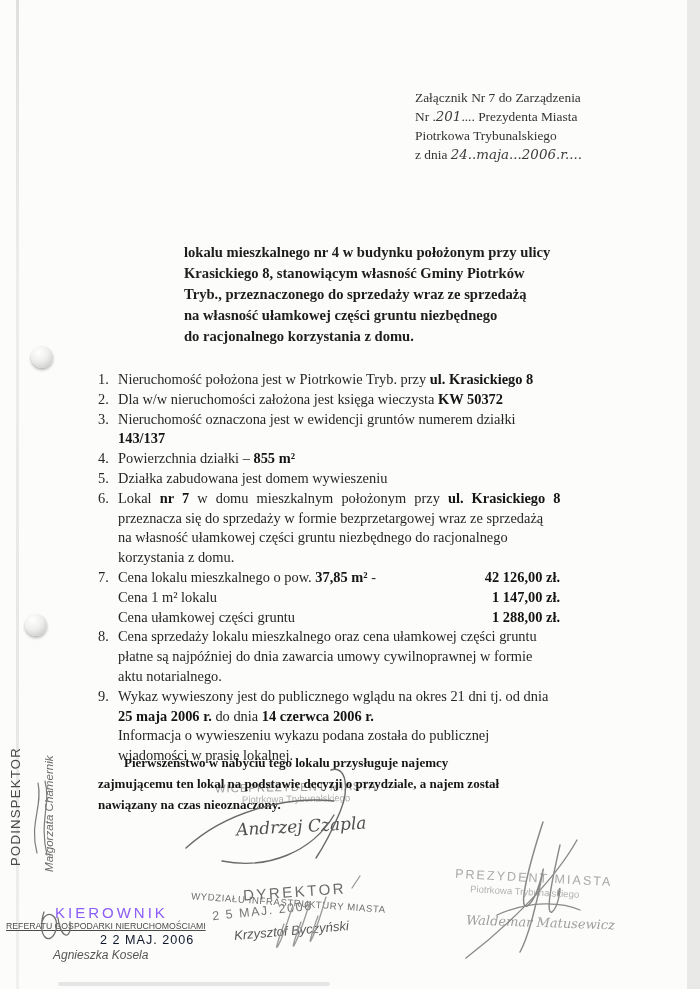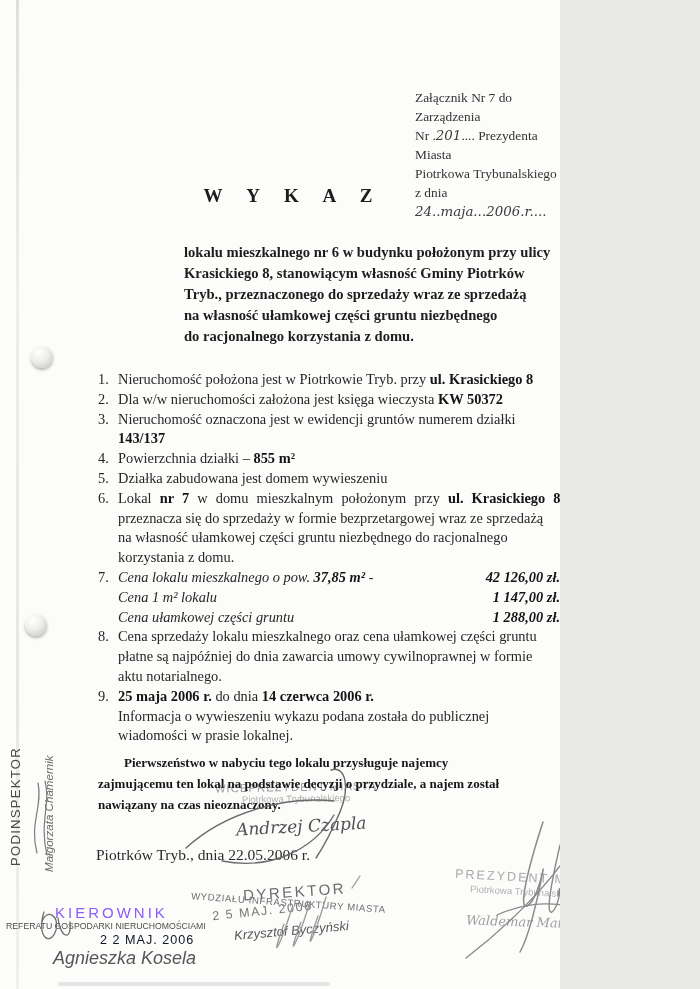--- a/index.html
+++ b/index.html
@@ -1,17 +1,17 @@
 <!DOCTYPE html>
 <html lang="pl"><head>
 <meta charset="utf-8">
 <style>
   html,body{margin:0;padding:0;}
   body{width:700px;height:989px;background:#e9e9e7;font-family:"Liberation Serif",serif;}
-  .page{position:relative;width:560px;height:989px;background:#fcfcfb;overflow:hidden;color:#262626;}
+  .page{position:relative;width:687px;height:989px;background:#fcfcfb;overflow:hidden;color:#262626;}
   .scan-edge{position:absolute;left:16px;top:0;width:3px;height:100%;
     background:linear-gradient(180deg,#dcdcda,#ececea 30%,#e4e4e2 70%,#efefed);opacity:.9;}
   .bottom-smudge{position:absolute;left:58px;top:982px;width:272px;height:4px;background:#c9c9c9;
     opacity:.45;border-radius:2px;}
   .hole{position:absolute;width:22px;height:22px;border-radius:50%;
     background:radial-gradient(circle at 35% 28%,#ffffff,#eeeeec 45%,#d8d8d6 70%,#b9b9b7 100%);
     box-shadow:0 2px 3px rgba(0,0,0,.28);}
   .hole1{left:31px;top:346px;}
   .hole2{left:25px;top:614px;}
 
@@ -23,21 +23,21 @@
 
   .intro{position:absolute;left:184px;top:242px;width:395px;font-weight:700;font-size:14.6px;
     line-height:21px;white-space:pre-line;color:#1d1d1d;}
 
   .list{position:absolute;left:98px;top:370px;width:500px;font-size:14.4px;line-height:19.8px;}
   .li{display:flex;}
   .num{flex:none;width:20px;}
   .body{flex:1;white-space:pre-line;}
   .b{font-weight:700;color:#141414;}
   .w{word-spacing:4.5px;}
-  .prow{display:flex;font-style:italic;}
+  .prow{display:flex;}
   .price{margin-left:auto;text-align:center;padding-right:38px;font-weight:700;color:#141414;white-space:nowrap;}
 
   .closing{position:absolute;left:98px;top:752px;width:520px;font-weight:700;font-size:13px;
     line-height:21px;white-space:pre-line;text-indent:26px;color:#161616;z-index:3;}
 
   .place-date{position:absolute;left:96px;top:846px;font-size:15.5px;color:#2a2a2a;z-index:3;}
 
   .sans{font-family:"Liberation Sans",sans-serif;}
   .stamp{position:absolute;z-index:2;}
   .vice{left:206px;top:781px;width:180px;text-align:center;color:#9d9d9d;transform:rotate(-1deg);}
@@ -45,23 +45,23 @@
   .vice .l2{font-size:9.5px;color:#aeaeae;}
   .sig-czapla{position:absolute;left:236px;top:816px;font-family:"DejaVu Serif",serif;font-style:italic;
     font-size:17px;color:#4f4f4f;transform:rotate(-3deg);z-index:4;}
 
   .dyr1{left:243px;top:883px;font-size:15px;letter-spacing:2.5px;color:#6b6b6b;transform:rotate(-4deg);}
   .dyr2{left:191px;top:897px;font-size:9.6px;letter-spacing:.6px;color:#6f6f6f;transform:rotate(4deg);white-space:nowrap;}
   .dyr-date{left:212px;top:904px;font-size:12.6px;letter-spacing:1.5px;color:#787878;transform:rotate(-6deg);white-space:nowrap;}
   .sig-byczynski{left:234px;top:923px;font-style:italic;font-size:13px;color:#575757;transform:rotate(-5deg);white-space:nowrap;}
 
   .kier1{left:55px;top:904px;font-size:15px;letter-spacing:3px;color:#8b5cf6;white-space:nowrap;}
-  .kier2{left:6px;top:921px;font-size:8.7px;color:#4c4c4c;white-space:nowrap;}
+  .kier2{left:6px;top:921px;font-size:8.7px;color:#4c4c4c;white-space:nowrap;text-decoration:underline;}
   .kier-date{left:100px;top:933px;font-size:12.6px;letter-spacing:1px;color:#0f172a;white-space:nowrap;}
-  .sig-kosela{left:53px;top:948px;font-style:italic;font-size:18px;color:#565656;white-space:nowrap;}
+  .sig-kosela{left:53px;top:948px;font-style:italic;font-size:12px;color:#565656;white-space:nowrap;}
 
   .prez1{left:455px;top:871px;font-size:12.6px;letter-spacing:2px;color:#a9a9a9;transform:rotate(3deg);white-space:nowrap;}
   .prez2{left:470px;top:886px;font-size:9.6px;color:#b3b3b3;transform:rotate(3deg);white-space:nowrap;}
   .sig-matusewicz{left:466px;top:915px;font-family:"DejaVu Serif",serif;font-style:italic;font-size:13px;
     color:#9e9e9e;transform:rotate(2deg);white-space:nowrap;}
 
   .vert{writing-mode:vertical-rl;transform:rotate(180deg);}
   .podins{position:absolute;left:8px;top:746px;height:120px;font-size:13.2px;letter-spacing:1.2px;color:#4a4a4a;z-index:2;}
   .chamernik{position:absolute;left:42px;top:742px;height:130px;font-size:11.6px;font-style:italic;color:#6a6a6a;z-index:2;}
 
@@ -78,23 +78,22 @@
   <div class="hole hole2"></div>
   <div class="bottom-smudge"></div>
 
   <div class="hdr">
     <div><span>Załącznik  Nr 7 do Zarządzenia</span></div>
     <div><span>Nr .</span><span class="hand">201</span><span>.... Prezydenta Miasta</span></div>
     <div><span>Piotrkowa Trybunalskiego</span></div>
     <div><span>z dnia </span><span class="hand">24..maja...2006.r....</span></div>
   </div>
 
-  <div class="title">W Y K A Z</div>
 
-  <div class="intro">lokalu mieszkalnego nr 6 w budynku położonym przy ulicy
+  <div class="intro">lokalu mieszkalnego nr 4 w budynku położonym przy ulicy
 Krasickiego 8, stanowiącym własność Gminy Piotrków
 Tryb., przeznaczonego do sprzedaży wraz ze sprzedażą
 na własność ułamkowej części gruntu niezbędnego
 do  racjonalnego korzystania z domu.</div>
 
   <div class="list" id="list">
       <div class="li">
         <span class="num">1.</span>
         <span class="body"><span class="">Nieruchomość położona jest w Piotrkowie Tryb. przy </span><span class="b ">ul. Krasickiego 8</span></span>
       </div>
@@ -127,31 +126,31 @@
         <span class="body"><span class="prow"><span><span class="">Cena lokalu mieszkalnego o pow. </span><span class="b ">37,85 m²</span><span class="">  -</span></span><span class="price">42 126,00 zł.</span></span><span class="prow"><span><span class="">Cena 1 m² lokalu</span></span><span class="price">1 147,00 zł.</span></span><span class="prow"><span><span class="">Cena ułamkowej części gruntu</span></span><span class="price">1 288,00 zł.</span></span></span>
       </div>
       <div class="li">
         <span class="num">8.</span>
         <span class="body"><span class="">Cena sprzedaży lokalu mieszkalnego oraz cena ułamkowej części gruntu
 płatne są najpóźniej do dnia zawarcia umowy cywilnoprawnej w formie
 aktu notarialnego.</span></span>
       </div>
       <div class="li">
         <span class="num">9.</span>
-        <span class="body"><span class="b ">25 maja 2006 r.</span><span class=""> do dnia </span><span class="b ">14 czerwca 2006 r.</span><span class="">
+        <span class="body"><span class="">Wykaz wywieszony jest do publicznego wglądu na okres 21 dni tj. od dnia
+</span><span class="b ">25 maja 2006 r.</span><span class=""> do dnia </span><span class="b ">14 czerwca 2006 r.</span><span class="">
 Informacja o wywieszeniu wykazu podana została do publicznej
 wiadomości w prasie lokalnej.</span></span>
       </div>
     </div>
 
   <div class="closing">Pierwszeństwo w nabyciu tego lokalu przysługuje najemcy
 zajmującemu ten lokal na podstawie decyzji o przydziale, a najem został
 nawiązany na czas nieoznaczony.</div>
 
-  <div class="place-date">Piotrków Tryb., dnia 22.05.2006 r.</div>
 
   <div class="stamp vice sans">
     <div class="l1">WICEPREZYDENT  MIASTA</div>
     <div class="l2">Piotrkowa Trybunalskiego</div>
   </div>
   <div class="sig-czapla">Andrzej Czapla</div>
 
   <div class="stamp dyr1 sans">DYREKTOR</div>
   <div class="stamp dyr2 sans">WYDZIAŁU INFRASTRUKTURY MIASTA</div>
   <div class="stamp dyr-date sans">2 5 MAJ. 2006</div>

